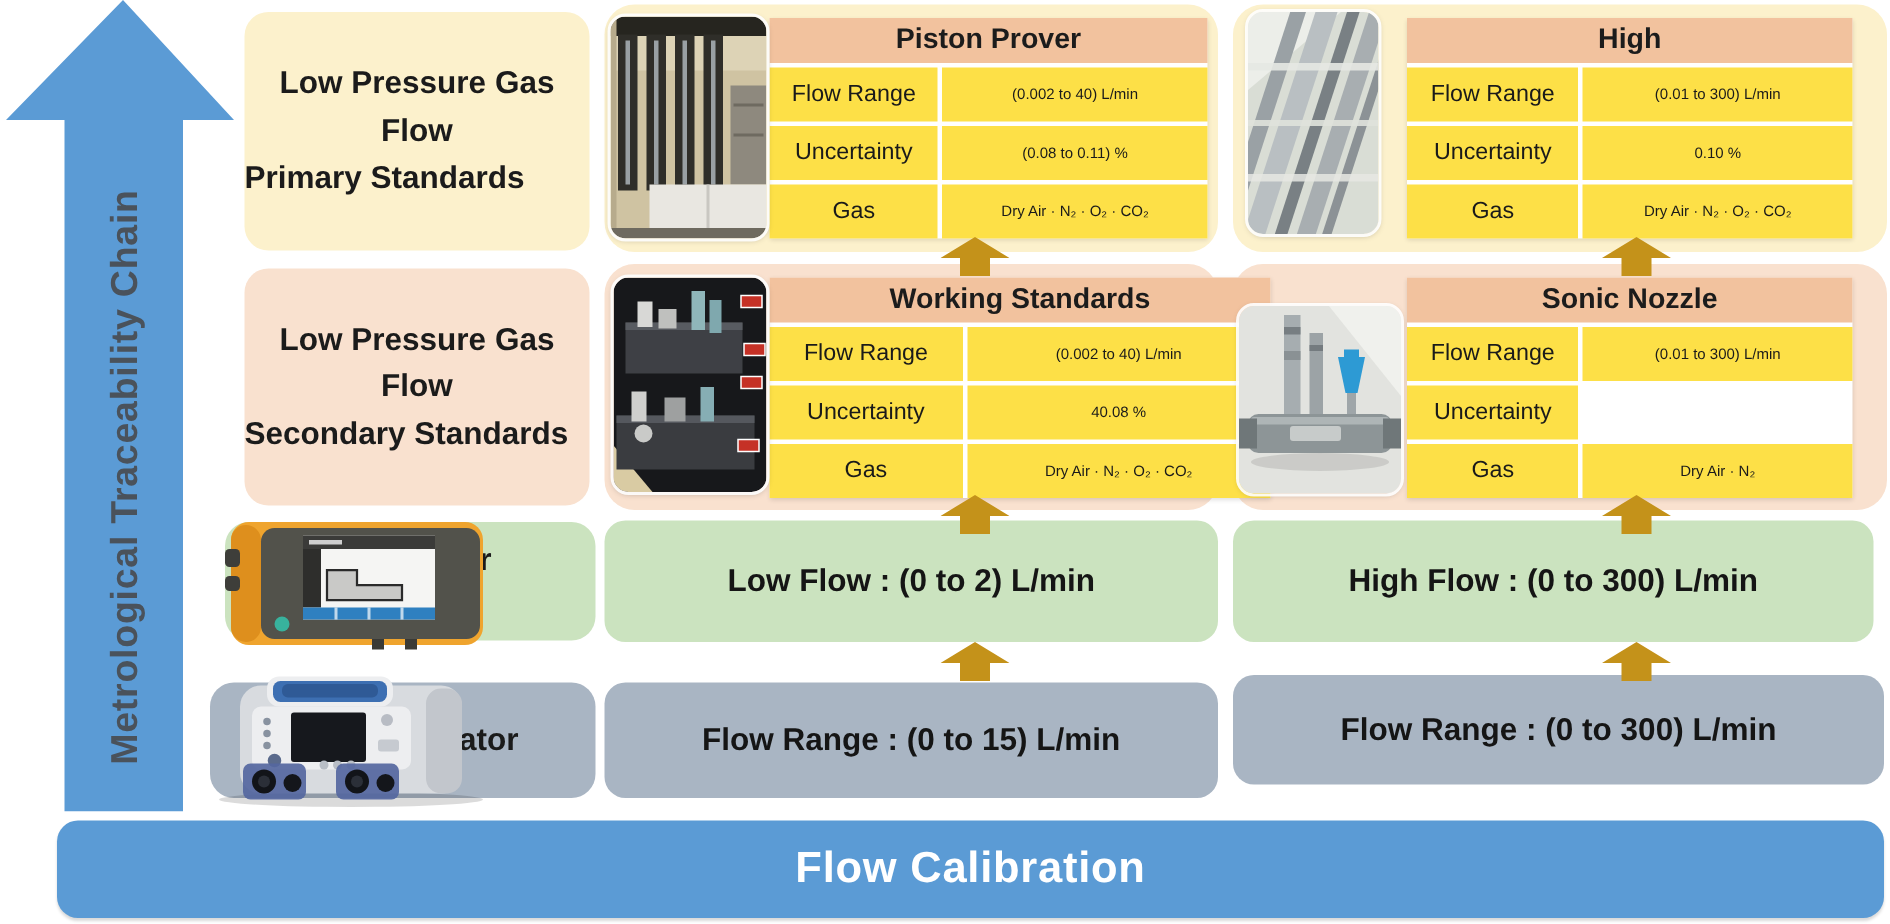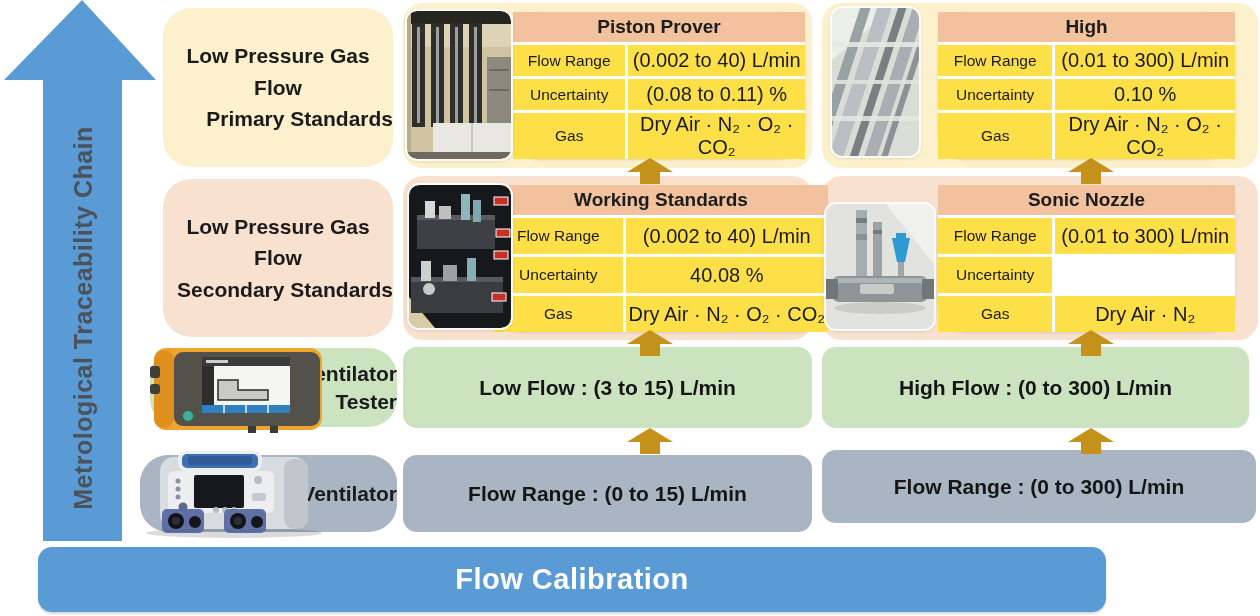--- a/index.html
+++ b/index.html
@@ -25,63 +25,62 @@
     color: #4A525B;
   }
 
   
   .panel { position: absolute; border-radius: 20px; }
   .bg-cream { background: #FCF1CC; }
   .bg-peach { background: #F9E1CF; }
 
   
   .label-box {
-    position: absolute; border-radius: 28px;
-    display: flex; flex-direction: column; align-items: flex-end; justify-content: center;
+    position: absolute; border-radius: 16px;
+    display: flex; flex-direction: column; align-items: flex-start; justify-content: center;
     text-align: center; font-size: 21px; font-weight: 700; line-height: 1.5;
     color: #1b1b1b;
   }
   .bg-green { background: #CBE3BF; }
   .bg-slate { background: #A9B5C3; }
 
   
   .band {
     position: absolute; border-radius: 14px;
     display: flex; align-items: center; justify-content: center;
     font-size: 21px; font-weight: 700; color: #151515;
   }
 
   
   #footer {
-    position: absolute; left: 38px; top: 547px; width: 1068px; height: 65px;
+    position: absolute; left: 38px; top: 547px; width: 1218px; height: 65px;
     background: #5B9BD5; border-radius: 14px;
     display: flex; align-items: center; justify-content: center;
     color: #ffffff; font-size: 29px; font-weight: 700; letter-spacing: .5px;
     box-shadow: 0 2px 2px rgba(0,0,0,.15);
   }
 
   
   .tbl {
     position: absolute; background: #ffffff;
     display: flex; flex-direction: column; gap: 3px;
     box-shadow: 0 1px 3px rgba(0,0,0,.12);
-    border-radius: 29px;
   }
   .tbl-h {
     flex: 0 0 30px; background: #F2C29E;
     display: flex; align-items: center; justify-content: center;
     font-size: 19px; font-weight: 700; color: #1c1c1c;
   }
   .tbl-row { flex: 1; display: flex; gap: 3px; }
   .tbl-cell {
     background: #fde047; display: flex; align-items: center; justify-content: center;
     color: #1a1a1a; text-align: center; padding: 0 2px;
   }
   .tbl-label { flex: 0 0 38.5%; font-size: 15.5px; }
-  .tbl-value { flex: 1; font-size: 20px; }
+  .tbl-value { flex: 1; font-size: 10px; }
 
   
   .gold-arrow { position: absolute; width: 46px; height: 26px; fill: #C4921A; }
 
   
   .photo {
     position: absolute; overflow: hidden; border-radius: 10px;
     outline: 2px solid rgba(255,255,255,.9);
     box-shadow: 0 1px 4px rgba(0,0,0,.25);
   }
@@ -117,21 +116,21 @@
   </div>
   <div class="label-box bg-green" id="tester-label-box" style="left:150px;top:348px;width:247px;height:79px;line-height:1.3">
     <span>Ventilator</span>
     <span>Tester</span>
   </div>
   <div class="label-box bg-slate" id="ventilator-label-box" style="left:140px;top:455px;width:257px;height:77px">
     <span>Ventilator</span>
   </div>
 
   <div class="band bg-green" style="left:403px;top:347px;width:409px;height:81px">
-    <span>Low Flow : (3 to 15) L/min</span>
+    <span>Low Flow : (0 to 2) L/min</span>
   </div>
   <div class="band bg-green" style="left:822px;top:347px;width:427px;height:81px">
     <span>High Flow : (0 to 300) L/min</span>
   </div>
   <div class="band bg-slate" style="left:403px;top:455px;width:409px;height:77px">
     <span>Flow Range : (0 to 15) L/min</span>
   </div>
   <div class="band bg-slate" style="left:822px;top:450px;width:434px;height:73px">
     <span>Flow Range : (0 to 300) L/min</span>
   </div>
@@ -165,21 +164,21 @@
     <div class="tbl-row">
       <div class="tbl-cell tbl-label">Uncertainty</div>
       <div class="tbl-cell tbl-value">0.10 %</div>
     </div>
     <div class="tbl-row">
       <div class="tbl-cell tbl-label">Gas</div>
       <div class="tbl-cell tbl-value">Dry Air · N₂ · O₂ · CO₂</div>
     </div>
   </div>
 
-  <div class="tbl" style="left:494px;top:185px;width:334px;height:147px">
+  <div class="tbl" style="left:513px;top:185px;width:334px;height:147px">
     <div class="tbl-h">Working Standards</div>
     <div class="tbl-row">
       <div class="tbl-cell tbl-label">Flow Range</div>
       <div class="tbl-cell tbl-value">(0.002 to 40) L/min</div>
     </div>
     <div class="tbl-row">
       <div class="tbl-cell tbl-label">Uncertainty</div>
       <div class="tbl-cell tbl-value">40.08 %</div>
     </div>
     <div class="tbl-row">

